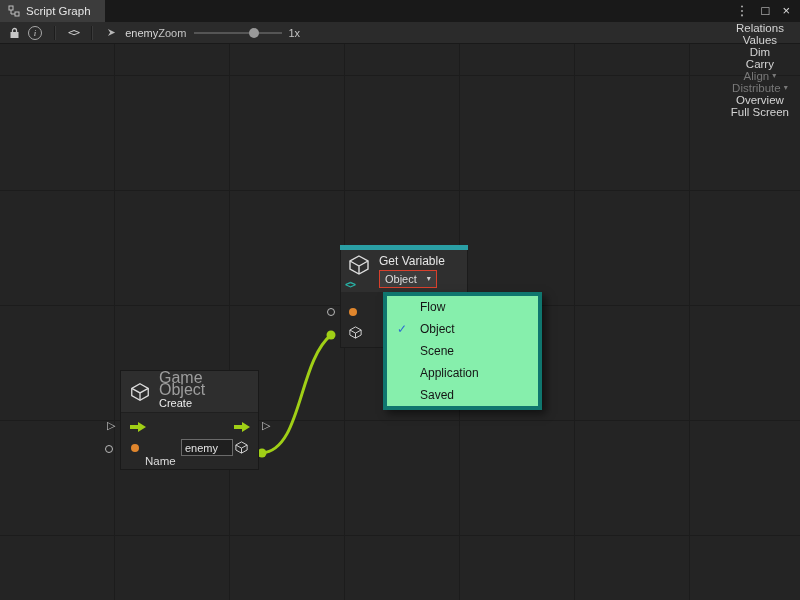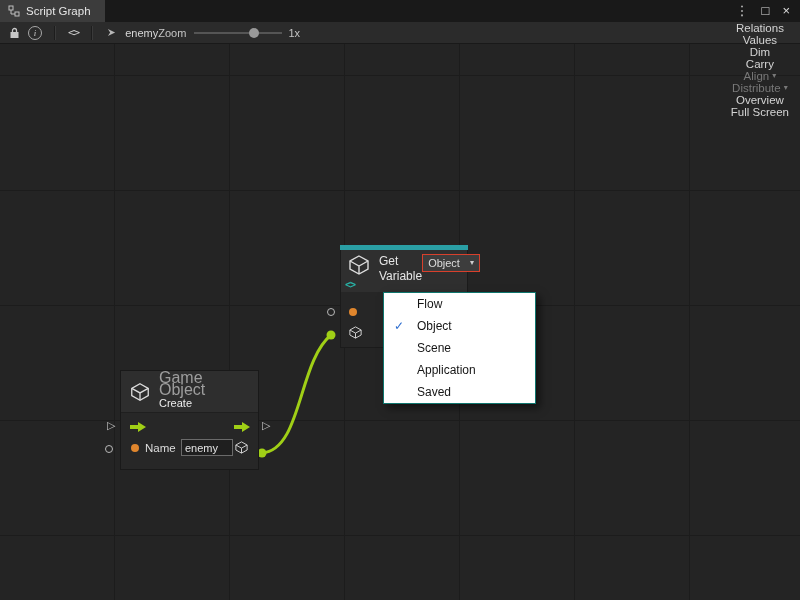--- a/index.html
+++ b/index.html
@@ -73,21 +73,21 @@
   .gv-strip{height:5px;background:#2a9fa5;}
   .gv-header{
     background:#2f2f2f;height:42px;box-sizing:border-box;
     padding:3px 6px;display:flex;gap:6px;border-left:1px solid #1b1b1b;border-right:1px solid #1b1b1b;
   }
   .cube-wrap{position:relative;width:26px;flex:0 0 26px;}
   .cube-wrap .codemark{
     position:absolute;left:-2px;bottom:-1px;color:#28b5a8;font-weight:bold;
     font-size:10px;font-family:"DejaVu Sans Mono",monospace;letter-spacing:-1px;
   }
-  .gv-titlecol{display:flex;flex-direction:row;align-items:flex-start;}
+  .gv-titlecol{display:flex;flex-direction:column;align-items:flex-start;}
   .gv-title{font-size:12px;color:#e6e6e6;line-height:15px;margin-top:1px;}
   .gv-scope{
     margin-top:1px;display:inline-flex;align-items:center;gap:10px;
     background:#3d3d3d;border:1px solid #d8402c;padding:0 5px;height:16px;
     font-size:11px;color:#dddddd;cursor:pointer;
   }
   .gv-scope .caret{color:#cfcfcf;}
   .gv-body{
     position:relative;background:#262626;height:55px;
     border:1px solid #1b1b1b;border-top:none;box-sizing:content-box;
@@ -111,37 +111,37 @@
     height:42px;display:flex;align-items:center;gap:8px;padding:0 8px;
     background:#2e2e2e;border-bottom:1px solid #1f1f1f;box-sizing:border-box;
   }
   .cr-cat{font-size:16px;color:#9e9e9e;line-height:12px;}
   .cr-title{font-size:11px;color:#ececec;line-height:15px;}
   .cr-body{position:relative;height:56px;background:#272727;}
   .flow-arrow{position:absolute;width:18px;height:12px;}
   .arrow-in{left:8px;top:8px;}
   .arrow-out{left:112px;top:8px;}
   .cr-dot{left:10px;top:31px;}
-  .cr-namelabel{position:absolute;left:24px;top:27px;font-size:11.5px;color:#dddddd;line-height:16px;}
+  .cr-namelabel{position:absolute;left:24px;top:40px;font-size:11.5px;color:#dddddd;line-height:16px;}
   .name-input{
     position:absolute;left:60px;top:26px;width:52px;height:17px;
     background:#1f1f1f;border:1px solid #6a6a6a;color:#e2e2e2;font-size:11px;
     padding:0 3px;box-sizing:border-box;font-family:"Liberation Sans",sans-serif;
   }
   .cr-cube{position:absolute;left:113px;top:27px;width:15px;height:15px;}
   .tri-port{
     position:absolute;color:#c8c8c8;font-size:11px;line-height:11px;cursor:pointer;
   }
   .tri-in{left:-14px;top:49px;}
   .tri-out{left:141px;top:49px;}
   .circ-in{left:-16px;top:74px;}
   
   .menu{
     position:absolute;left:383px;top:292px;width:151px;z-index:6;
-    background:#ffffff;border:1px solid #0f766e;
+    background:#86efac;border:4px solid #0f766e;
     box-shadow:4px 4px 8px rgba(0,0,0,0.5);
   }
   .menu-item{
     position:relative;height:22px;line-height:22px;padding-left:33px;
     font-size:12px;color:#151515;cursor:pointer;white-space:nowrap;
   }
   .menu-item .check{
     position:absolute;left:10px;top:0;color:#2f6fd0;font-size:12px;
   }
   svg{display:block;}

